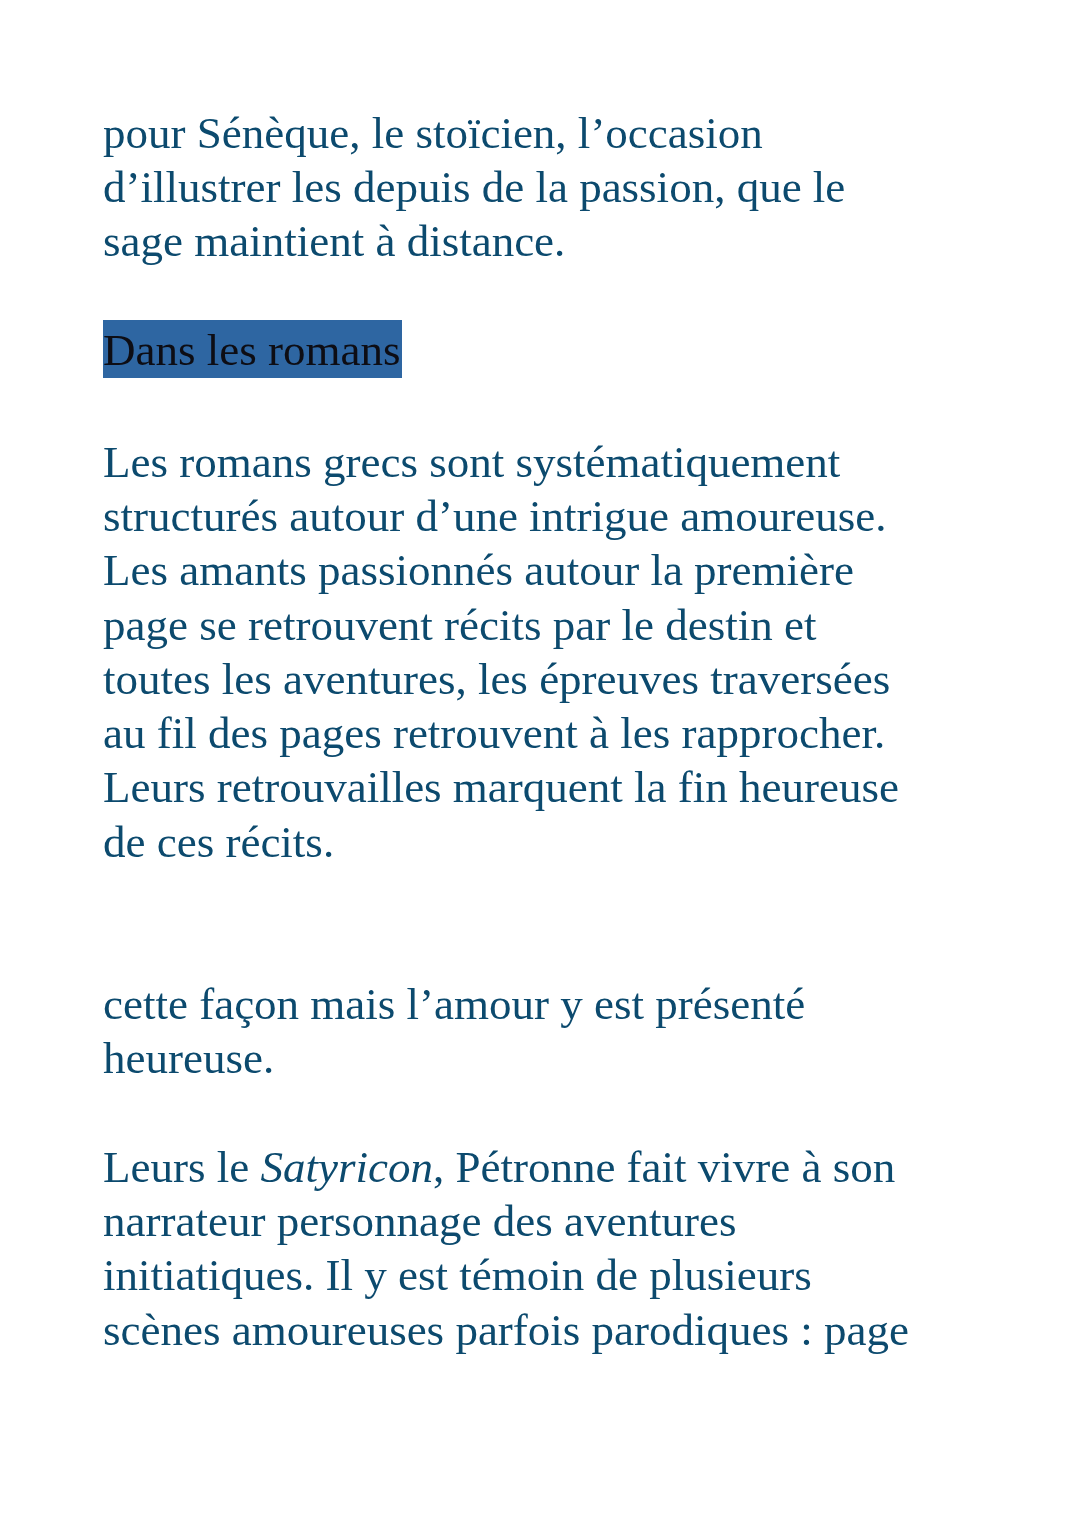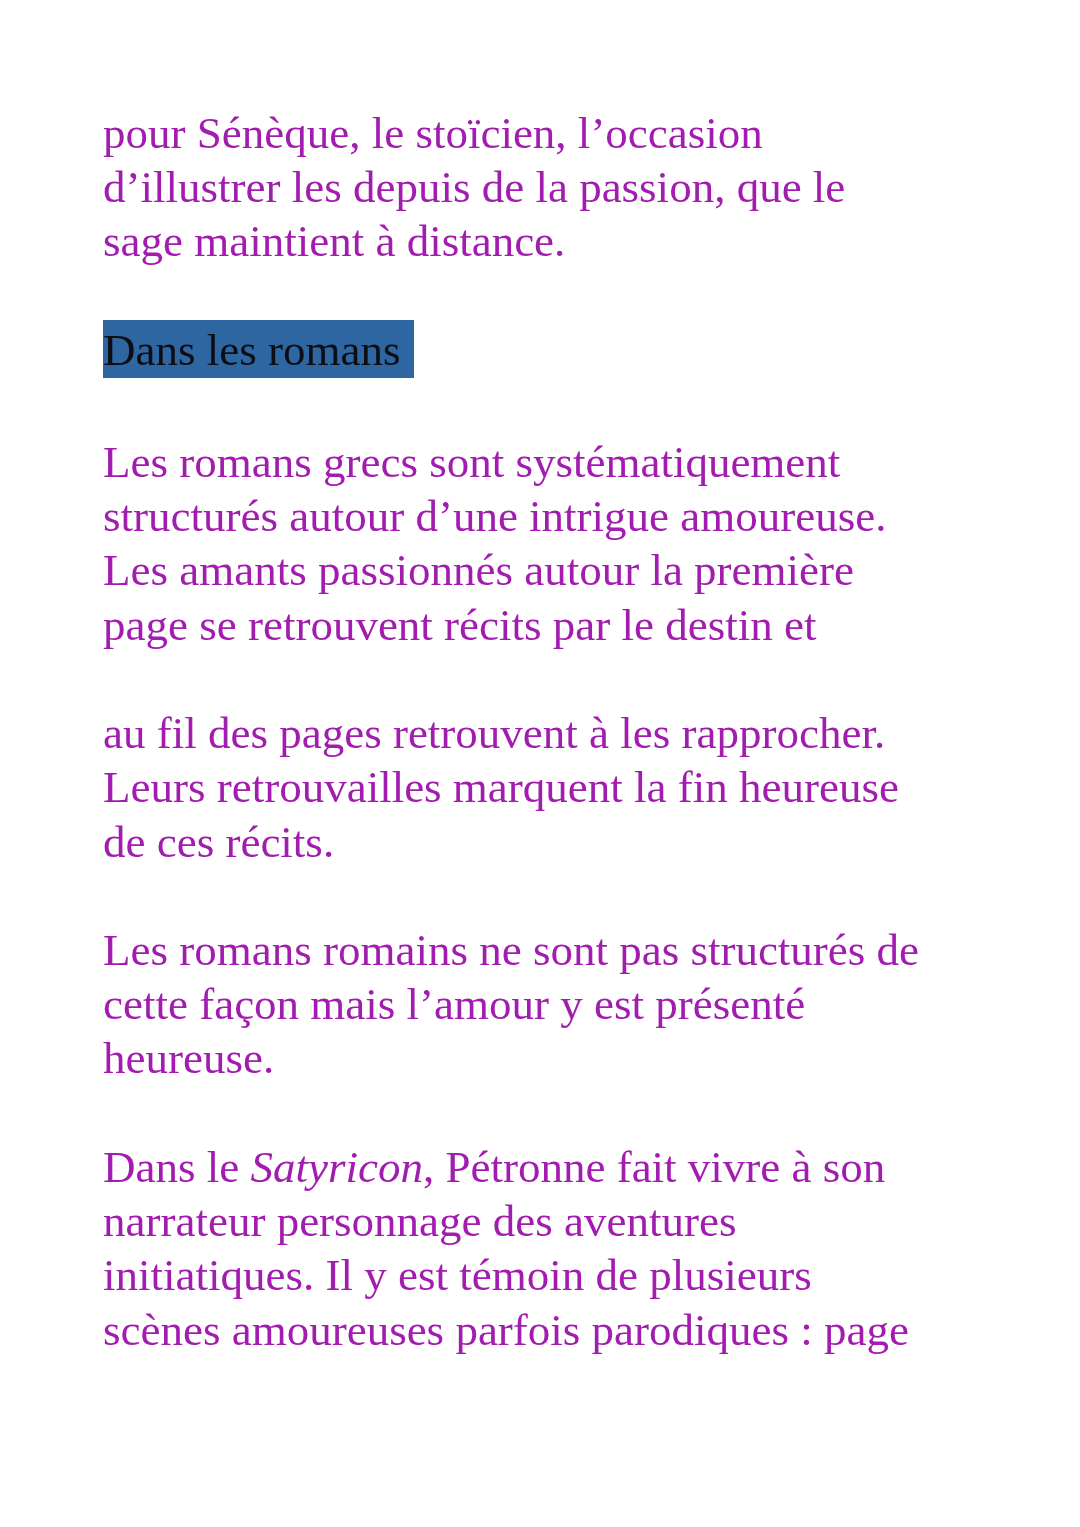--- a/index.html
+++ b/index.html
@@ -2,25 +2,25 @@
 <html><head>
 <meta charset="utf-8">
 <style>
   html, body { margin: 0; padding: 0; background: #ffffff; }
   body { width: 1080px; height: 1527px; position: relative; overflow: hidden; }
   .page { position: absolute; left: 0; top: 0; width: 1080px; height: 1527px; background: #ffffff; }
   .line {
     position: absolute; left: 103px;
     font-family: "Liberation Serif", serif;
     font-size: 45px; line-height: 54px; height: 54px;
-    color: #a21caf; white-space: nowrap;
+    color: #0c4a6e; white-space: nowrap;
   }
   .heading {
     position: absolute; left: 103px; top: 320px; height: 58px;
-    padding-right: 14px;
+    padding-right: 2px;
     font-family: "Liberation Serif", serif;
     font-size: 45px; line-height: 60px;
     color: #0d0d14; white-space: nowrap;
   }
   em { font-style: italic; }
 </style>
 </head>
 <body>
 
 <div class="page">
@@ -30,28 +30,28 @@
   <div class="line" style="top:214px">sage maintient à distance.</div>
 
   <div class="heading" id="heading" style="background: rgb(46, 102, 162);">
     <span>Dans les romans</span>
   </div>
 
   <div class="line" style="top:435px">Les romans grecs sont systématiquement</div>
   <div class="line" style="top:489px">structurés autour d’une intrigue amoureuse.</div>
   <div class="line" style="top:543px">Les amants passionnés autour la première</div>
   <div class="line" style="top:598px">page se retrouvent récits par le destin et</div>
+  <div class="line" style="top:652px">toutes les aventures, les épreuves traversées</div>
   <div class="line" style="top:706px">au fil des pages retrouvent à les rapprocher.</div>
   <div class="line" style="top:760px">Leurs retrouvailles marquent la fin heureuse</div>
   <div class="line" style="top:815px">de ces récits.</div>
 
-  <div class="line" style="top:923px">Les romans romains ne sont pas structurés de</div>
   <div class="line" style="top:977px">cette façon mais l’amour y est présenté</div>
   <div class="line" style="top:1031px">heureuse.</div>
 
   <div class="line" style="top:1140px">
-    <span>Dans le </span><em>Satyricon</em><span>, Pétronne fait vivre à son</span>
+    <span>Leurs le </span><em>Satyricon</em><span>, Pétronne fait vivre à son</span>
   </div>
   <div class="line" style="top:1194px">narrateur personnage des aventures</div>
   <div class="line" style="top:1248px">initiatiques. Il y est témoin de plusieurs</div>
   <div class="line" style="top:1303px">scènes amoureuses parfois parodiques : page</div>
 
 </div>
 
 </body></html>

